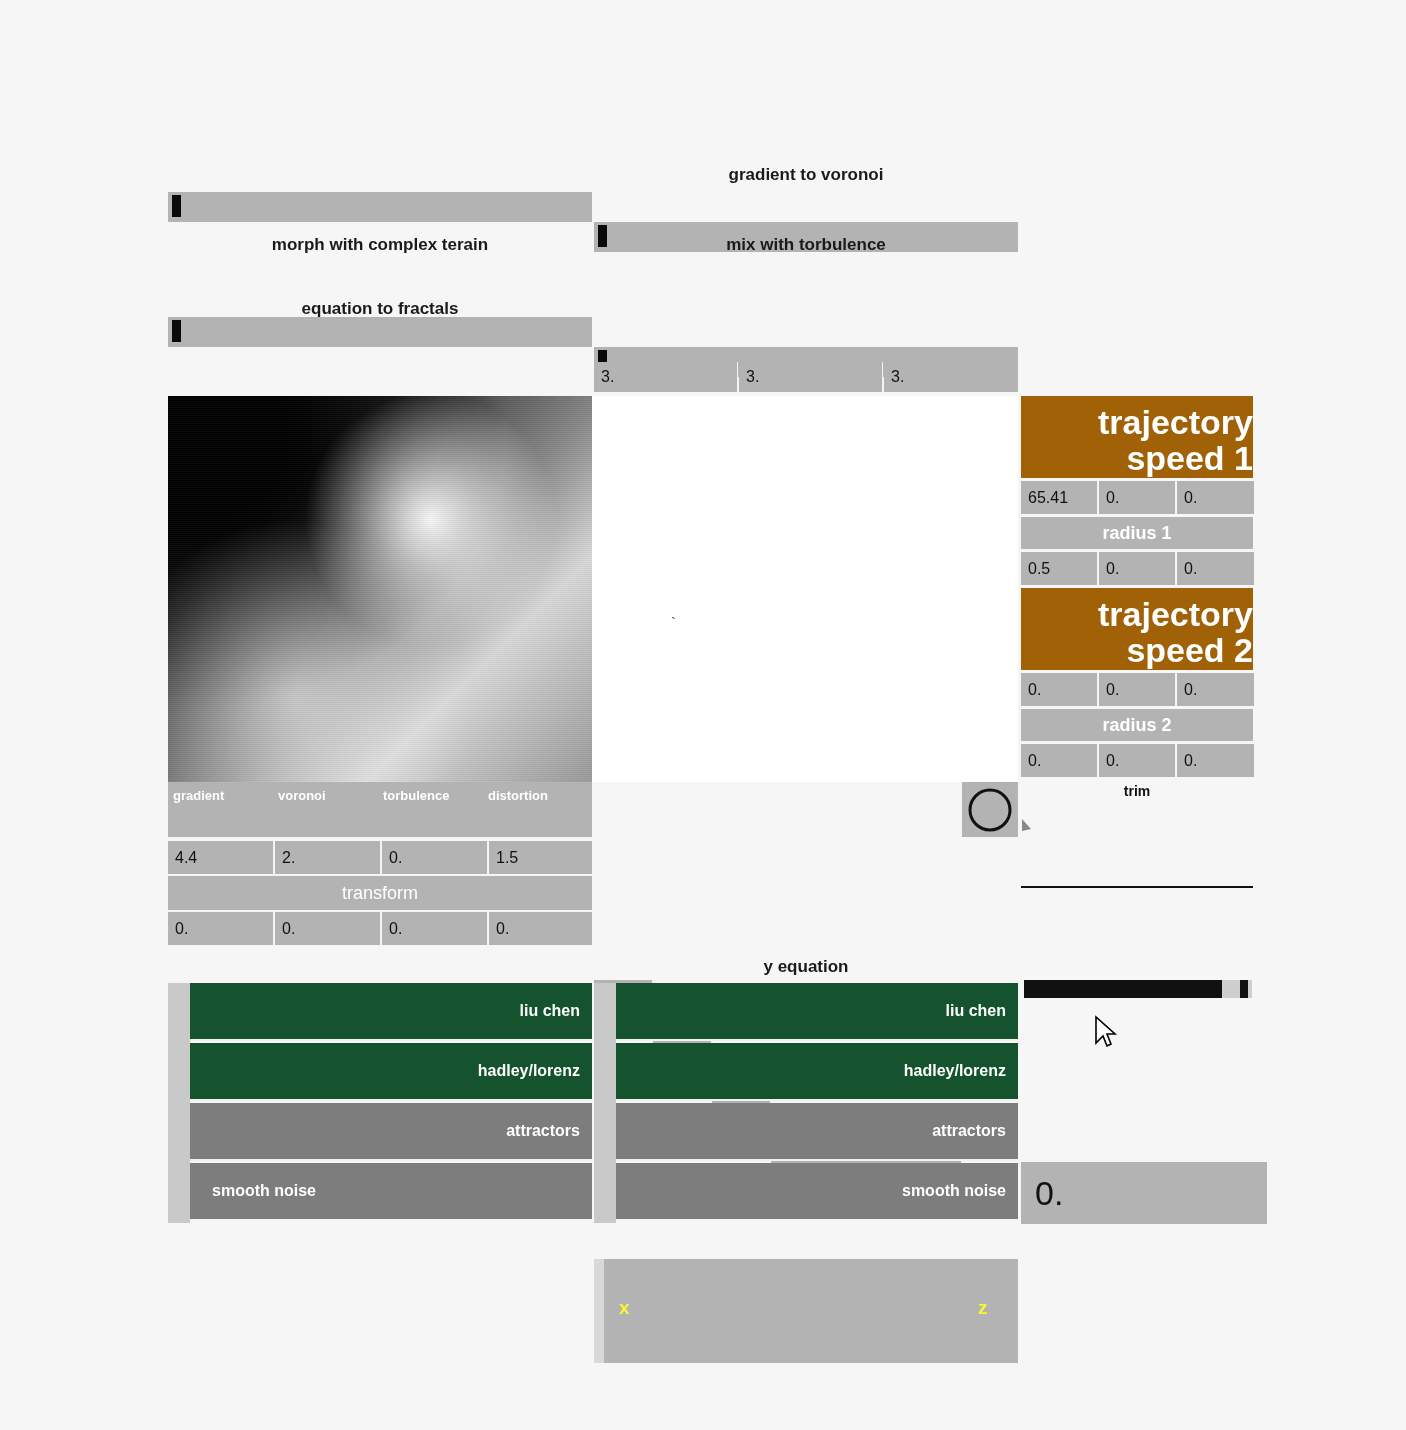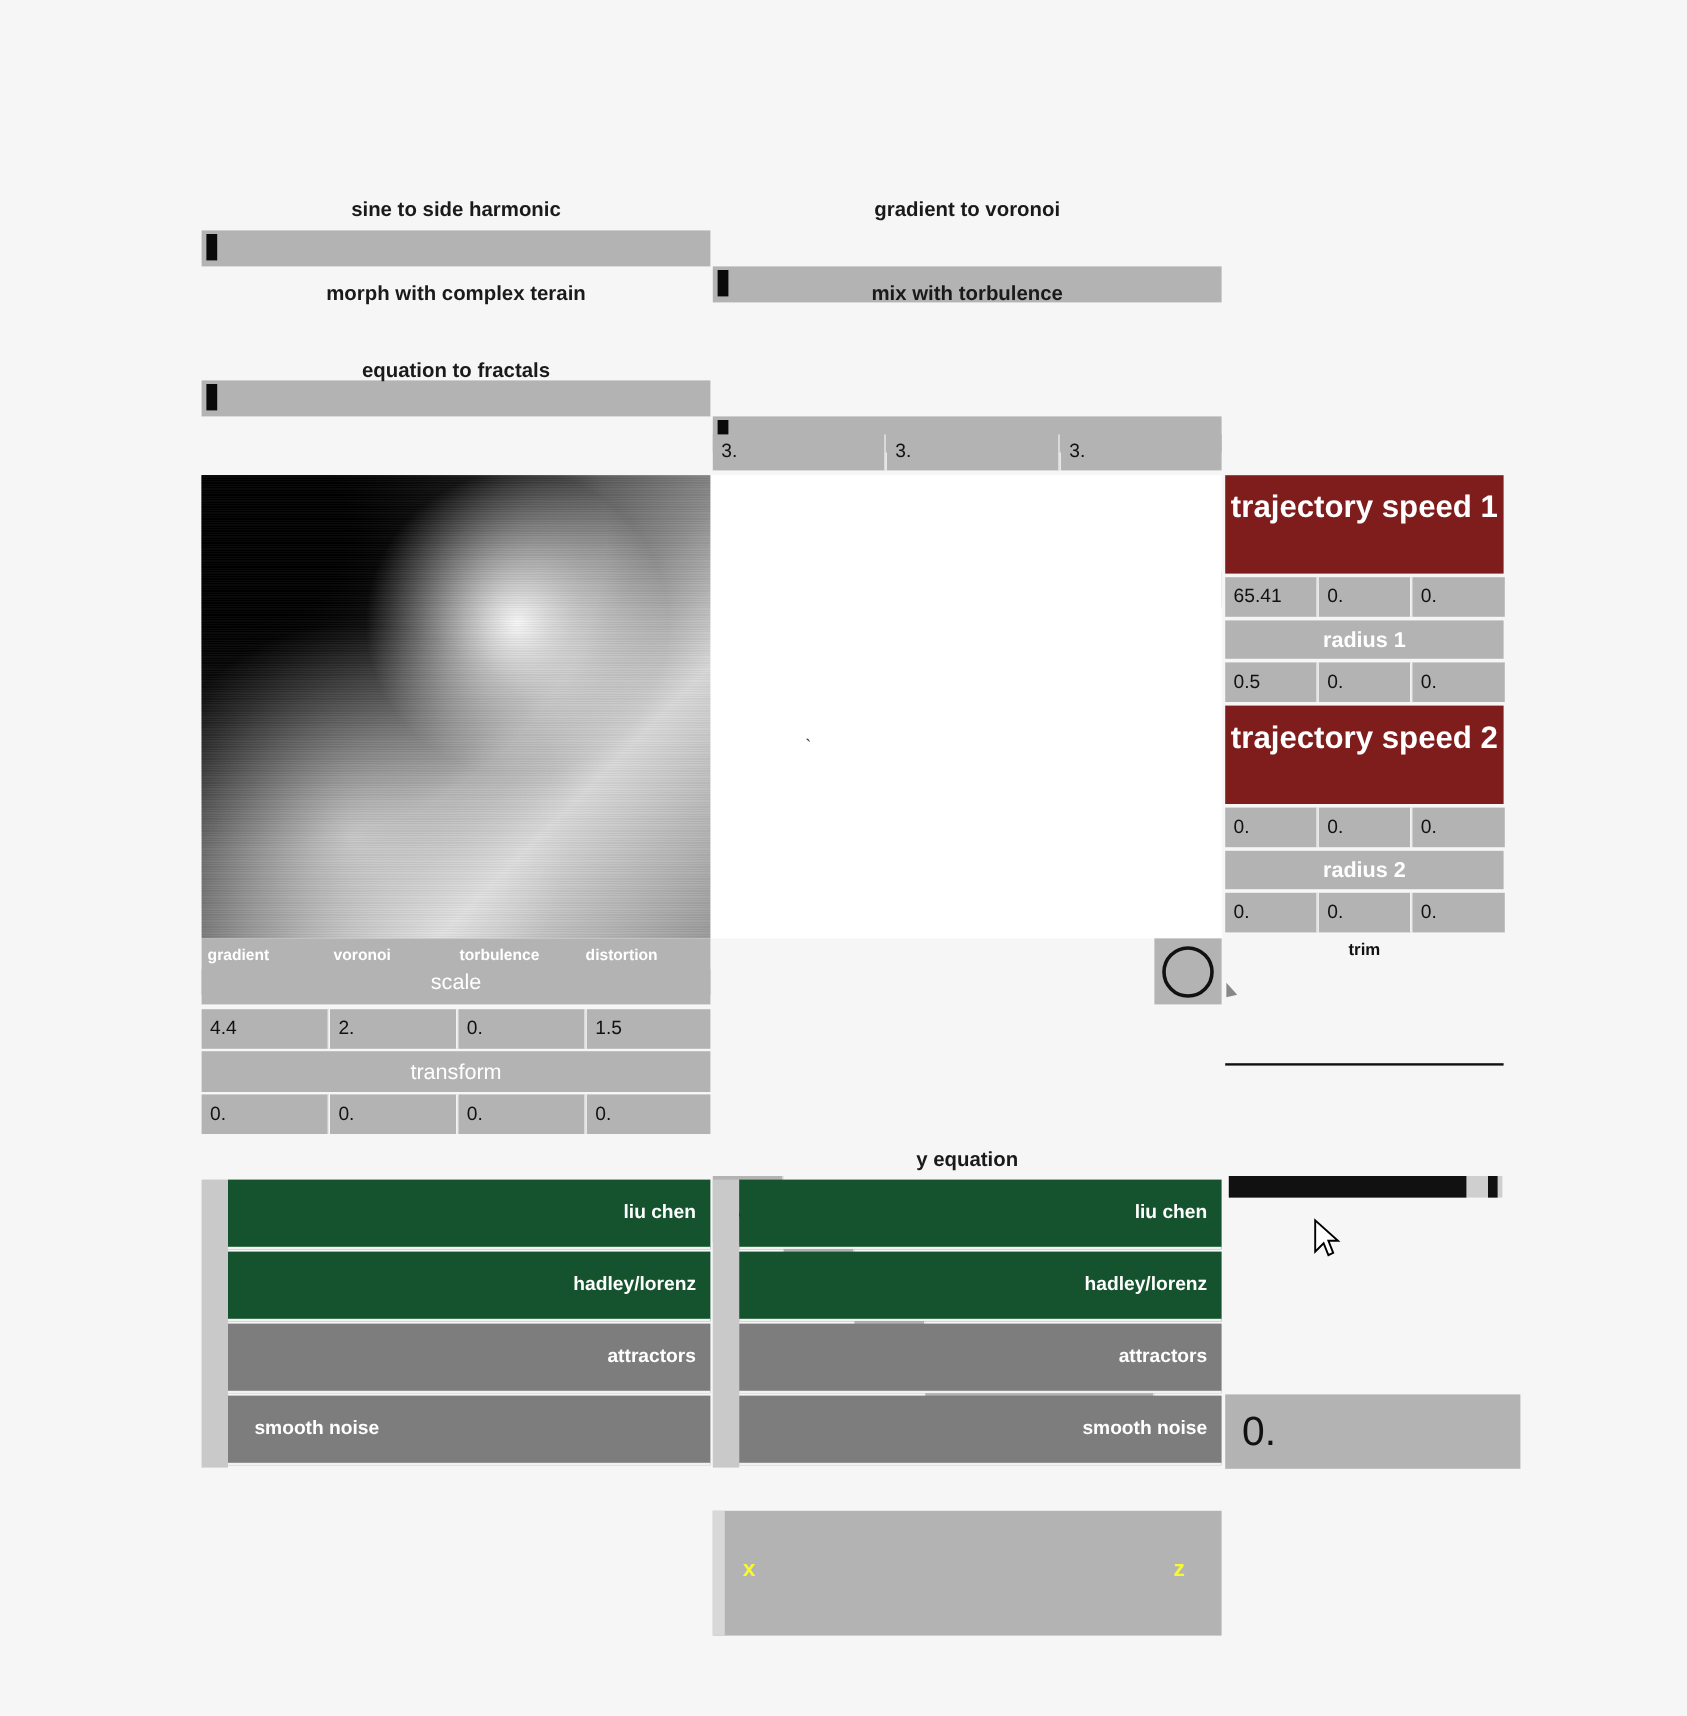--- a/index.html
+++ b/index.html
@@ -69,25 +69,25 @@
     content: "";
     position: absolute;
     inset: 0;
     background-image:
       repeating-linear-gradient(0deg, rgba(255,255,255,0.035) 0 1px, rgba(0,0,0,0.035) 1px 2px);
     pointer-events: none;
   }
 
   
   .title-cell {
-    background: #7f1d1d;
-    color: #ffffff;
-    font-size: 26px;
-    font-weight: bold;
-    text-align: center;
+    background: #a16207;
+    color: #ffffff;
+    font-size: 34px;
+    font-weight: bold;
+    text-align: right;
     line-height: 36px;
   }
   .sub-cell {
     background: #b3b3b3;
     color: #ffffff;
     font-size: 18px;
     font-weight: bold;
     text-align: center;
     line-height: 29px;
   }
@@ -216,21 +216,20 @@
     position: absolute;
     color: #333;
     font-size: 15px;
   }
 </style>
 </head>
 <body>
 
 <div id="root">
 
-  <div class="abs slider-label" style="left:168px; top:165px; width:424px;">sine to side harmonic</div>
   <div class="abs slider" style="left:168px; top:192px; width:424px; height:30px;">
     <div class="handle"></div>
   </div>
 
   <div class="abs slider-label" style="left:594px; top:165px; width:424px;">gradient to voronoi</div>
   <div class="abs slider" style="left:594px; top:192px; width:424px; height:30px;">
     <div class="handle"></div>
   </div>
 
   <div class="abs slider-label" style="left:168px; top:235px; width:424px;">morph with complex terain</div>
@@ -295,21 +294,20 @@
         <path d="M1 1 L1 13 L10 11 Z" fill="#888"></path>
       </svg>
   </div>
   <div class="abs hline" style="left:1021px; top:886px; width:232px;"></div>
 
   <div class="abs" style="left:168px; top:782px; width:424px; height:55px; background:#b3b3b3;">
     <div class="abs hdr" style="left:5px; top:6px;text-align:right;">gradient</div>
     <div class="abs hdr" style="left:110px; top:6px;">voronoi</div>
     <div class="abs hdr" style="left:215px; top:6px;">torbulence</div>
     <div class="abs hdr" style="left:320px; top:6px;">distortion</div>
-    <div class="abs hdr-scale" style="left:0; top:26px; width:424px;">scale</div>
   </div>
 
   <div class="abs knob-cell" style="left:594px; top:782px; width:58px; height:55px;">
     <svg class="knob-arc" width="46" height="44" viewBox="0 0 46 44">
       <path d="M4 44 A19 19 0 1 1 42 44" fill="none" stroke="#111" stroke-width="3"></path>
     </svg>
   </div>
   <div class="abs knob-cell" style="left:653px; top:782px; width:58px; height:55px;">
     <svg class="knob-arc" width="46" height="44" viewBox="0 0 46 44">
       <path d="M4 44 A19 19 0 1 1 42 44" fill="none" stroke="#111" stroke-width="3"></path>

